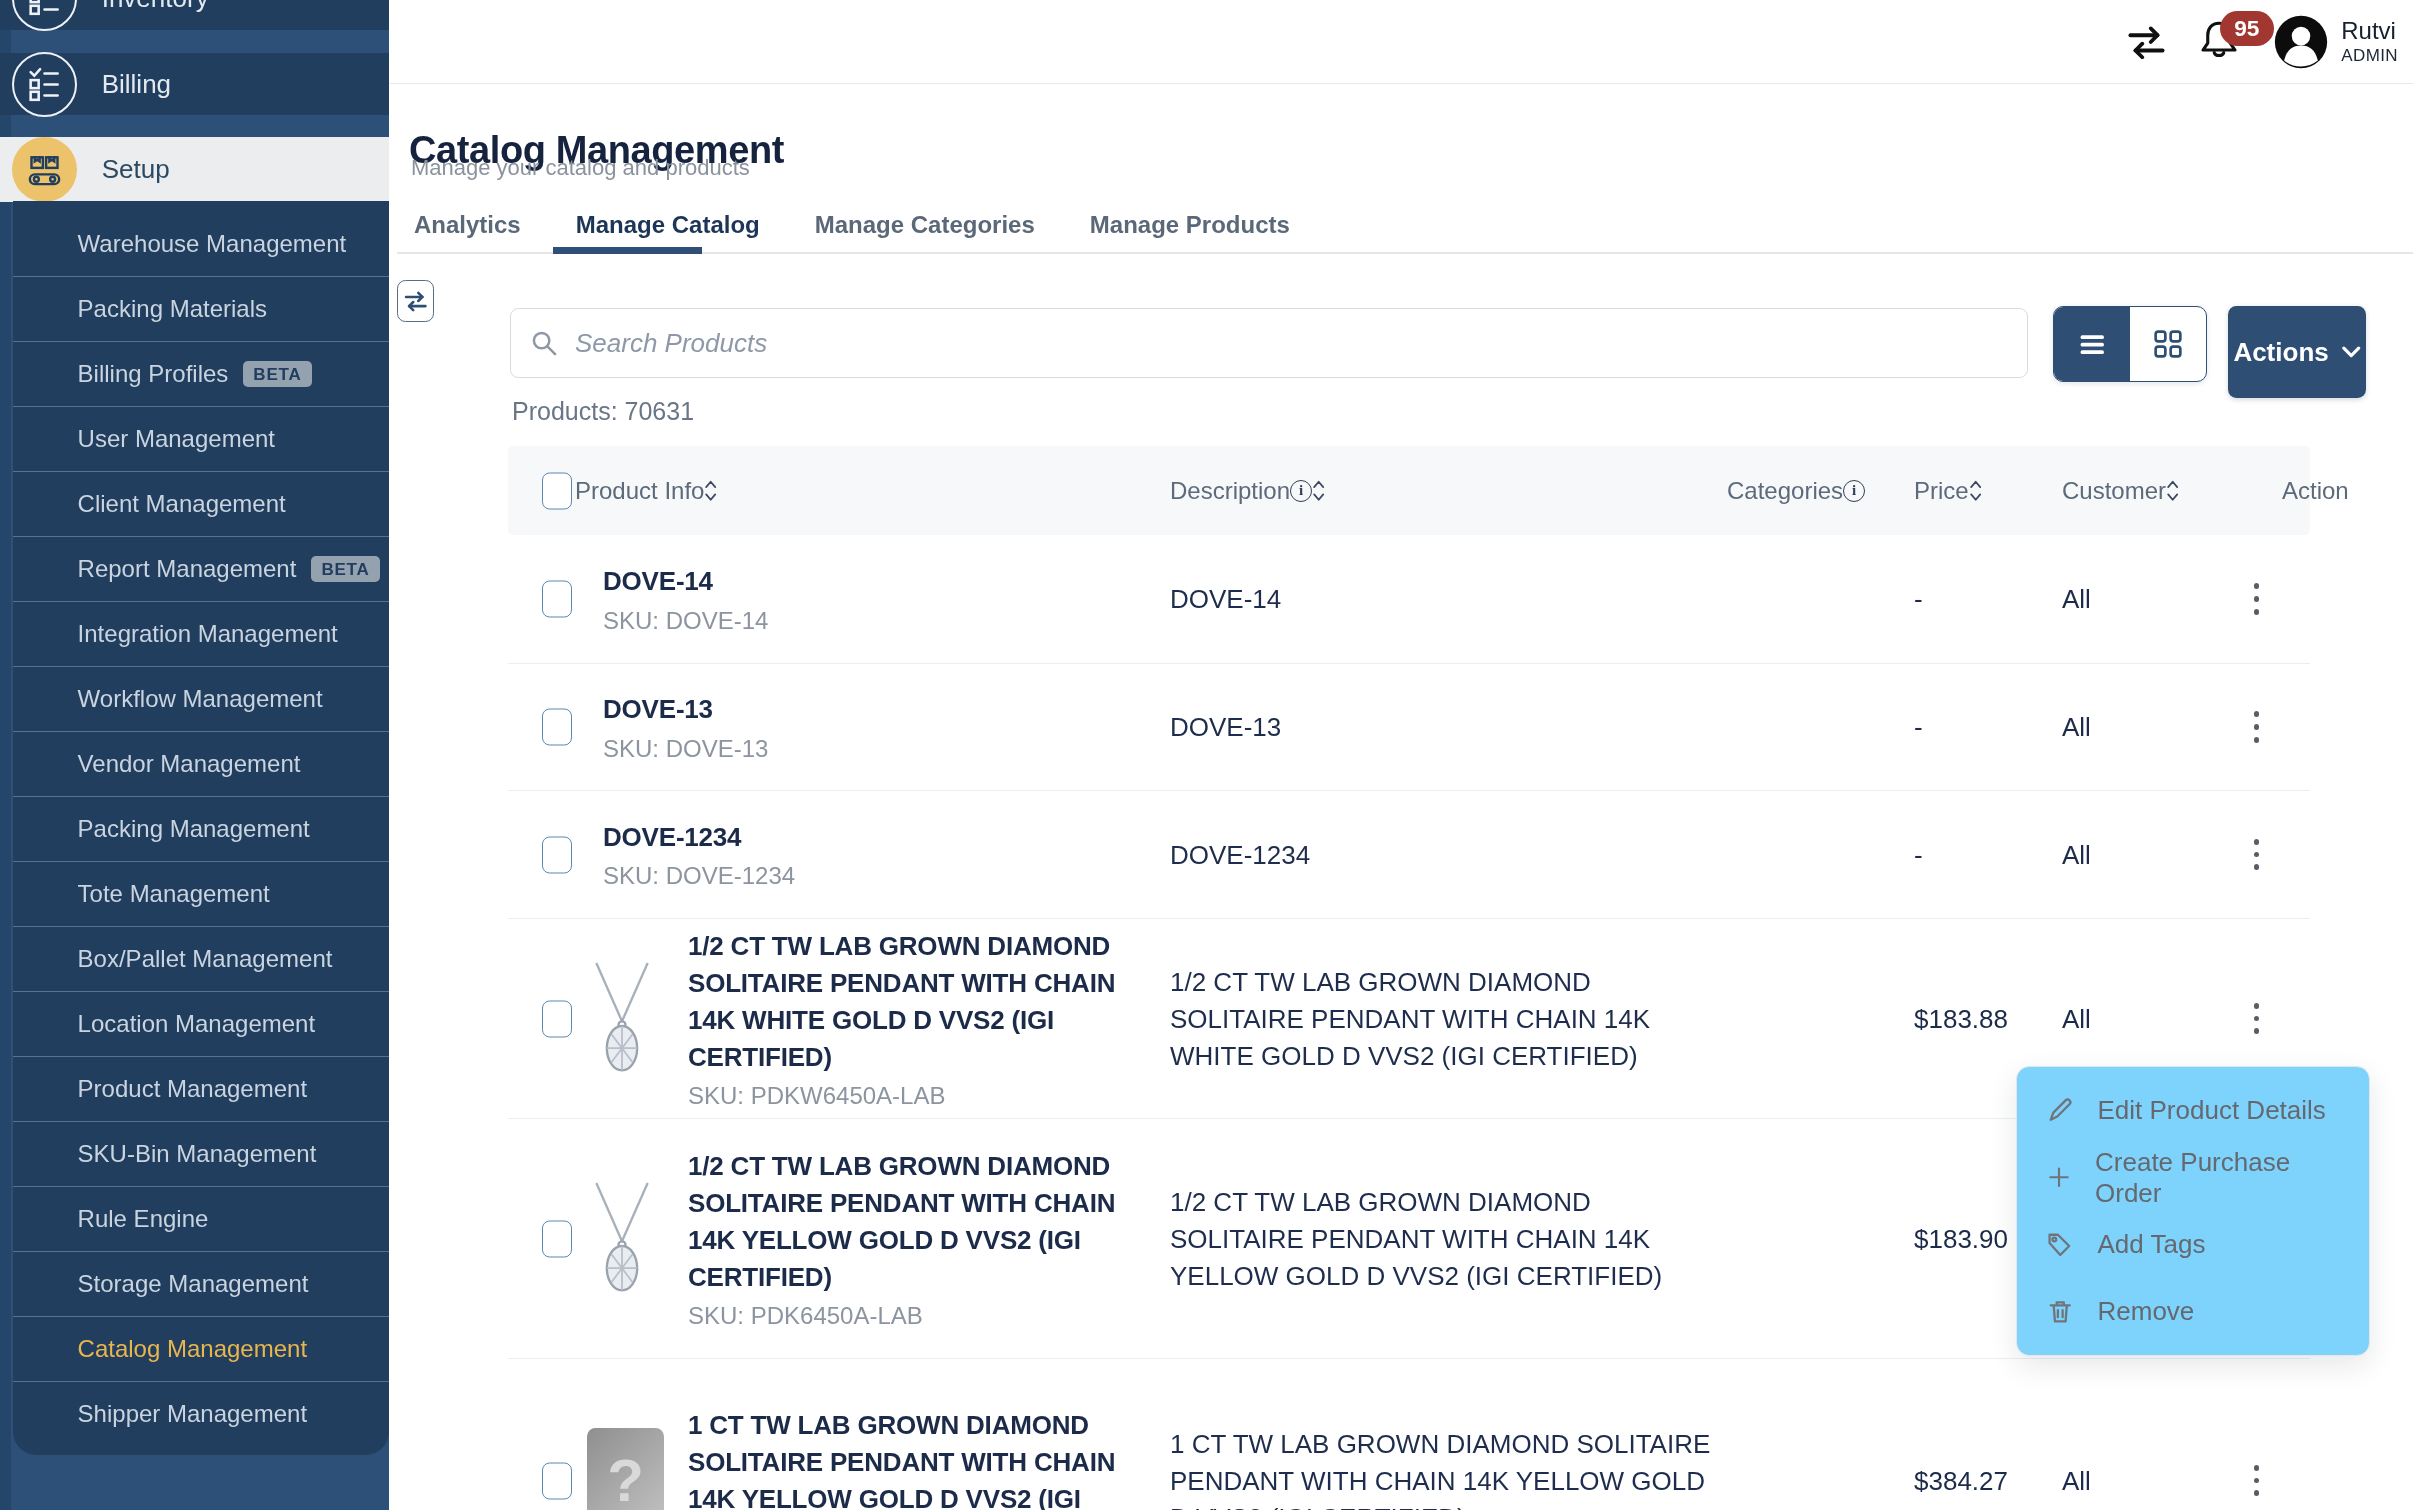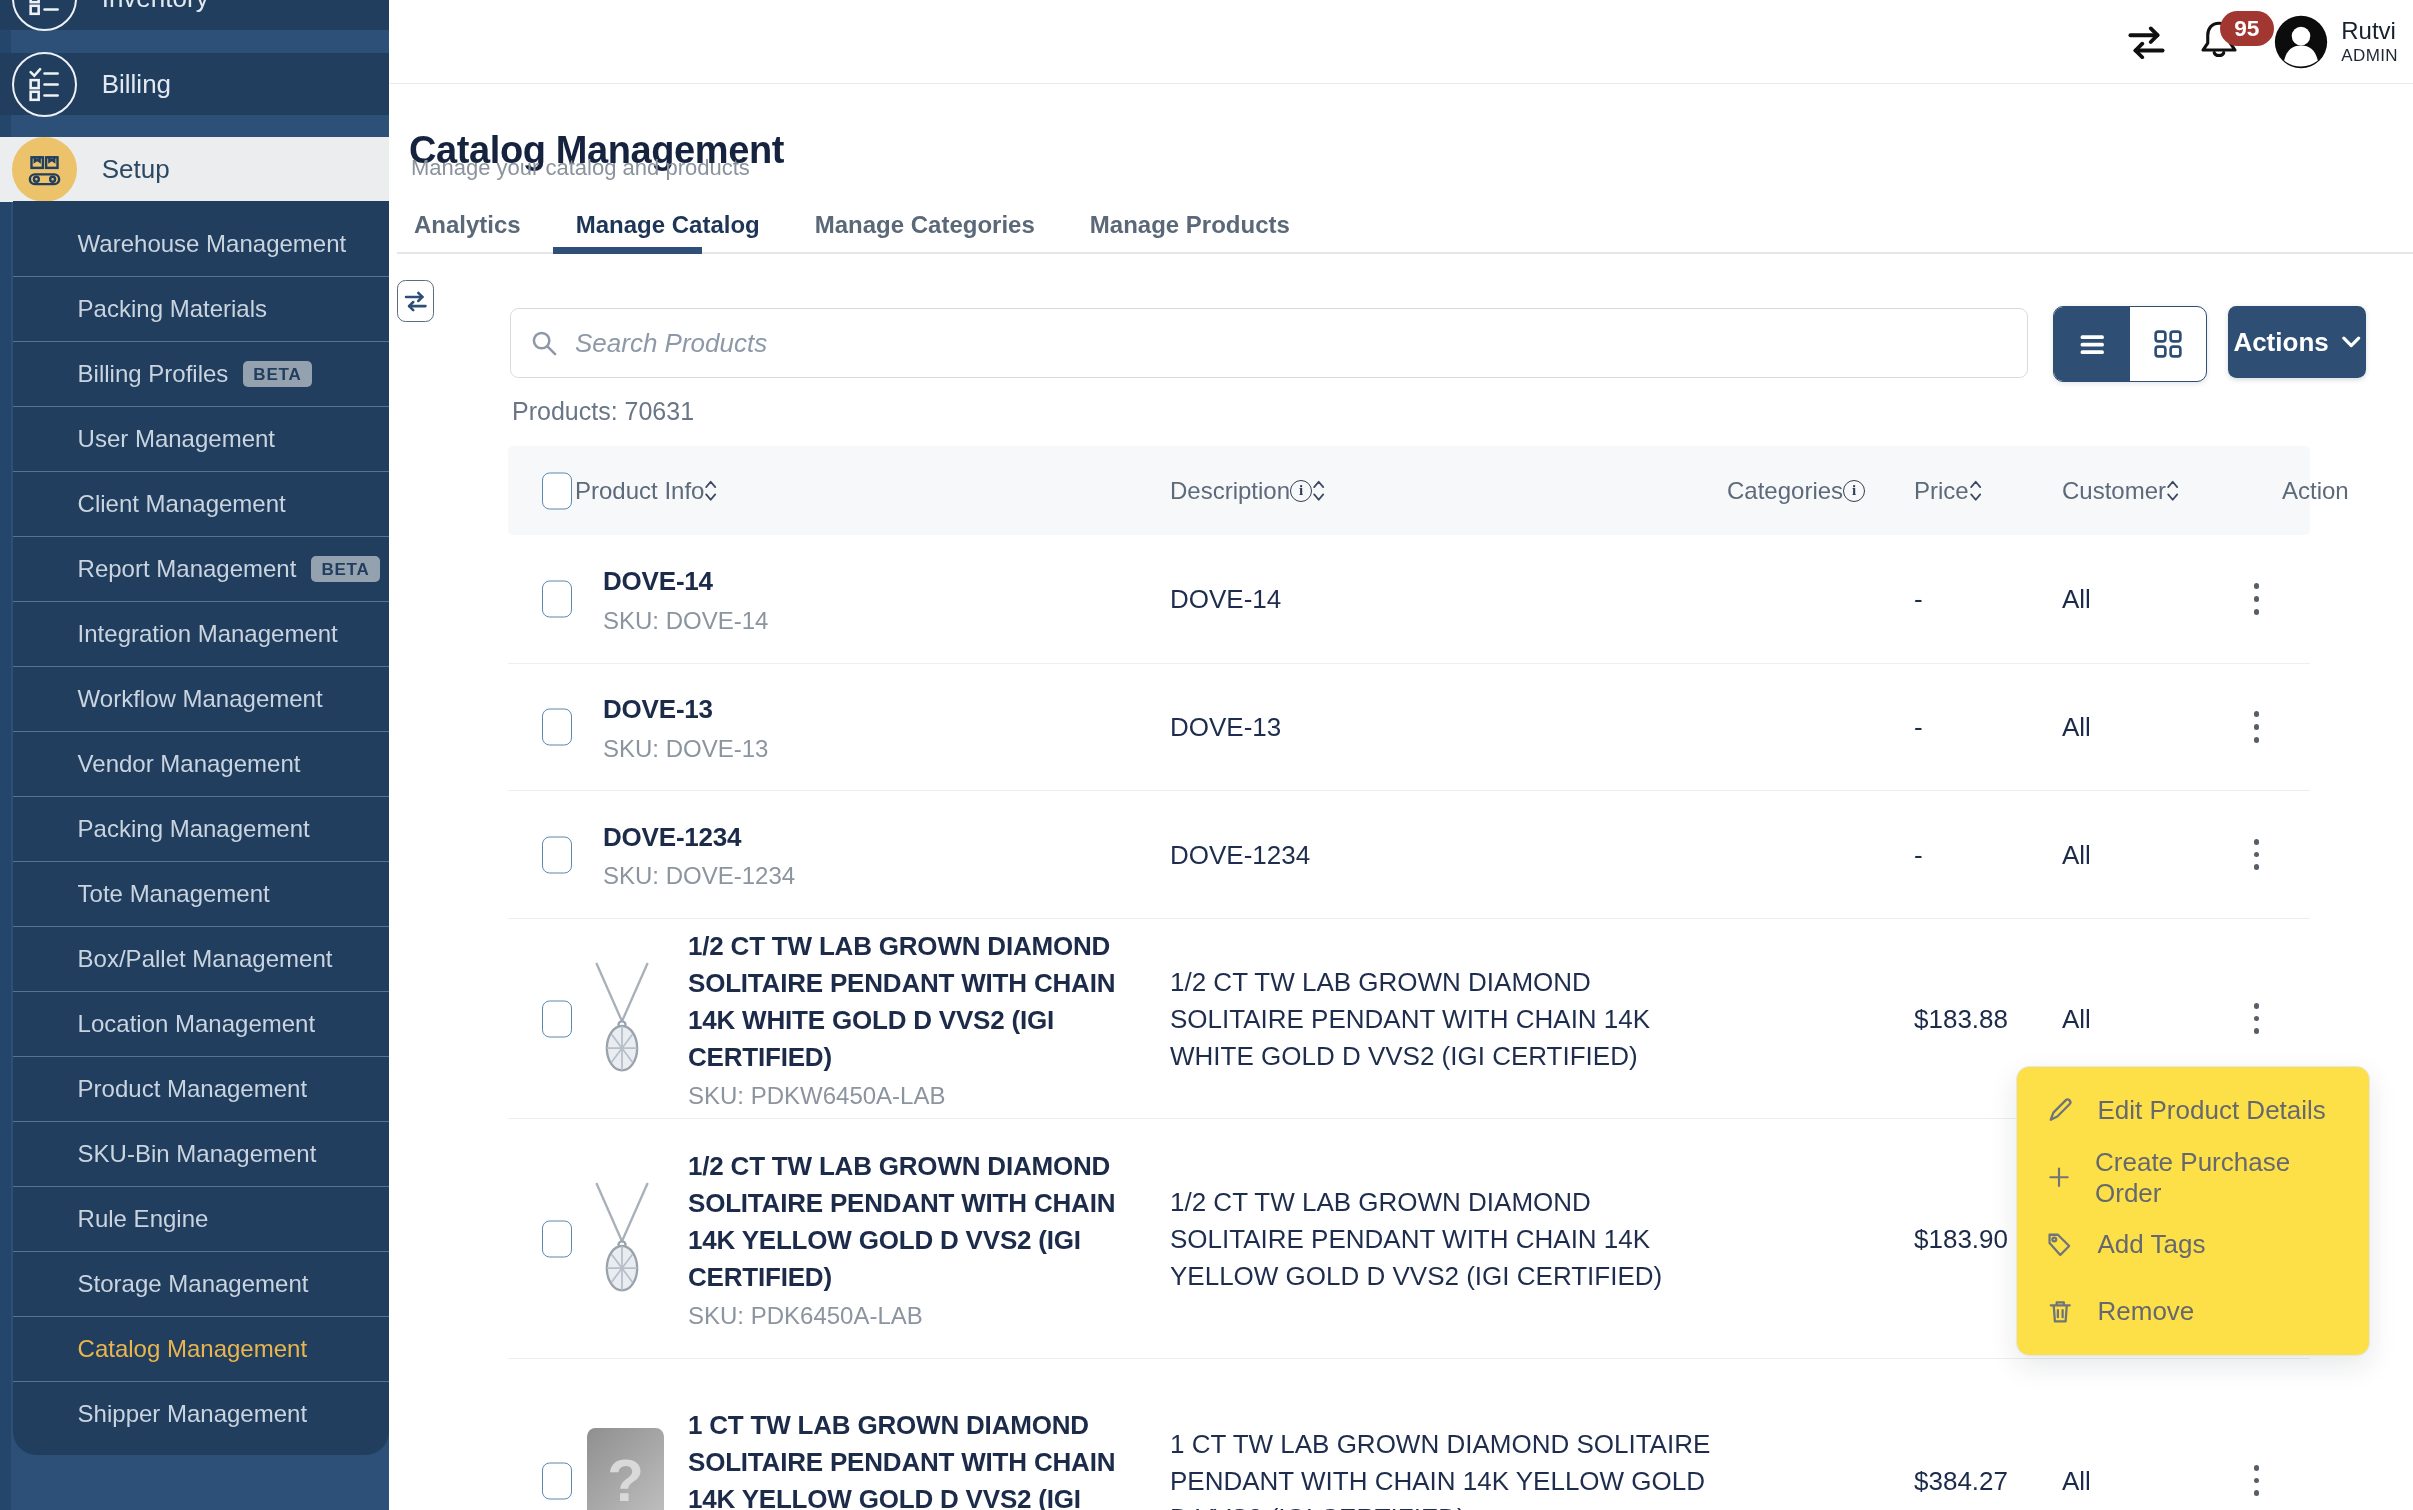--- a/index.html
+++ b/index.html
@@ -44,21 +44,21 @@
   .collapsebtn{position:absolute;left:8.4px;top:195px;width:37px;height:42px;border:1.7px solid #5c6b80;border-radius:8.4px;
                background:#fff;display:flex;align-items:center;justify-content:center;cursor:pointer;box-sizing:border-box;}
   .search{position:absolute;left:121px;top:223px;width:1518px;height:70px;border:1.7px solid #d7dbe1;border-radius:8.4px;
           background:#fff;display:flex;align-items:center;padding:0 20px;box-sizing:border-box;gap:15px;}
   .search input{border:none;outline:none;flex:1;font-size:26px;color:#1c2b49;font-family:"Liberation Sans",sans-serif;background:transparent;}
   .search input::placeholder{color:#8d98a8;font-style:italic;}
   .seg{position:absolute;left:1664px;top:221px;width:154px;height:76px;border:1.7px solid #2e4e73;border-radius:10px;
        display:flex;overflow:hidden;box-sizing:border-box;background:#fff;box-shadow:0 1.7px 5px rgba(30,50,80,.12);}
   .seg>div{flex:1;display:flex;align-items:center;justify-content:center;cursor:pointer;}
   .seg .left{background:#2e4e73;}
-  .actions{position:absolute;left:1839px;top:221px;width:138px;height:72px;background:#2e4e73;border-radius:8.4px;
+  .actions{position:absolute;left:1839px;top:221px;width:138px;height:92px;background:#2e4e73;border-radius:8.4px;
            color:#fff;font-size:26px;font-weight:700;display:flex;align-items:center;justify-content:center;gap:13.4px;
            cursor:pointer;box-shadow:0 1.7px 5px rgba(30,50,80,.18);}
   .prodcount{position:absolute;left:123px;top:312px;font-size:25px;color:#6a7687;}
   
   .table{position:absolute;left:119px;top:361px;width:1802px;}
   .thead{position:relative;height:89px;background:#f7f8fa;border-radius:5px;font-size:24px;color:#5d6a7a;}
   .hcell{position:absolute;top:50%;transform:translateY(-50%);display:flex;align-items:center;white-space:nowrap;justify-content:flex-end;}
   .infoicon{width:22px;height:22px;border:1.7px solid #333f52;border-radius:50%;color:#333f52;font-size:15px;font-weight:700;
             display:flex;align-items:center;justify-content:center;font-family:"Liberation Serif",serif;box-sizing:border-box;}
   .trow{position:relative;border-bottom:0.8px solid #eceef1;}
@@ -70,21 +70,21 @@
   .nameblk{position:absolute;top:50%;transform:translateY(-50%);width:470px;}
   .pname{font-weight:700;font-size:26px;color:#1c2b49;line-height:37px;letter-spacing:-0.2px;}
   .psku{margin-top:6.7px;font-size:24px;color:#8c949f;}
   .desc{position:absolute;left:662px;top:50%;transform:translateY(-50%);width:545px;font-size:26px;color:#1e2d4d;line-height:37px;}
   .price{position:absolute;left:1406px;top:50%;transform:translateY(-50%);font-size:26px;color:#1c2b49;font-weight:500;}
   .cust{position:absolute;left:1554px;top:50%;transform:translateY(-50%);font-size:26px;color:#1c2b49;}
   .kebab{position:absolute;left:1730px;top:50%;transform:translateY(-50%);width:37px;height:50px;display:flex;
          flex-direction:column;align-items:center;justify-content:center;gap:6.7px;cursor:pointer;}
   .kebab i{width:5.9px;height:5.9px;border-radius:50%;background:#565e68;}
   
-  .ctxmenu{position:absolute;left:2016px;top:1066px;width:352px;background:#fde047;border:0.8px solid #e4e6ea;
+  .ctxmenu{position:absolute;left:2016px;top:1066px;width:352px;background:#7dd3fc;border:0.8px solid #e4e6ea;
            border-radius:13.4px;box-shadow:0 10px 28.5px rgba(20,30,50,.10);padding:10px 0;z-index:30;}
   .mitem{height:67px;display:flex;align-items:center;gap:23.5px;padding:0 28.5px;color:#65696f;font-size:26px;cursor:pointer;}
   svg{display:block;}
 </style>
 </head>
 <body>
 
 <div id="app">
 
   <aside class="sidebar">

